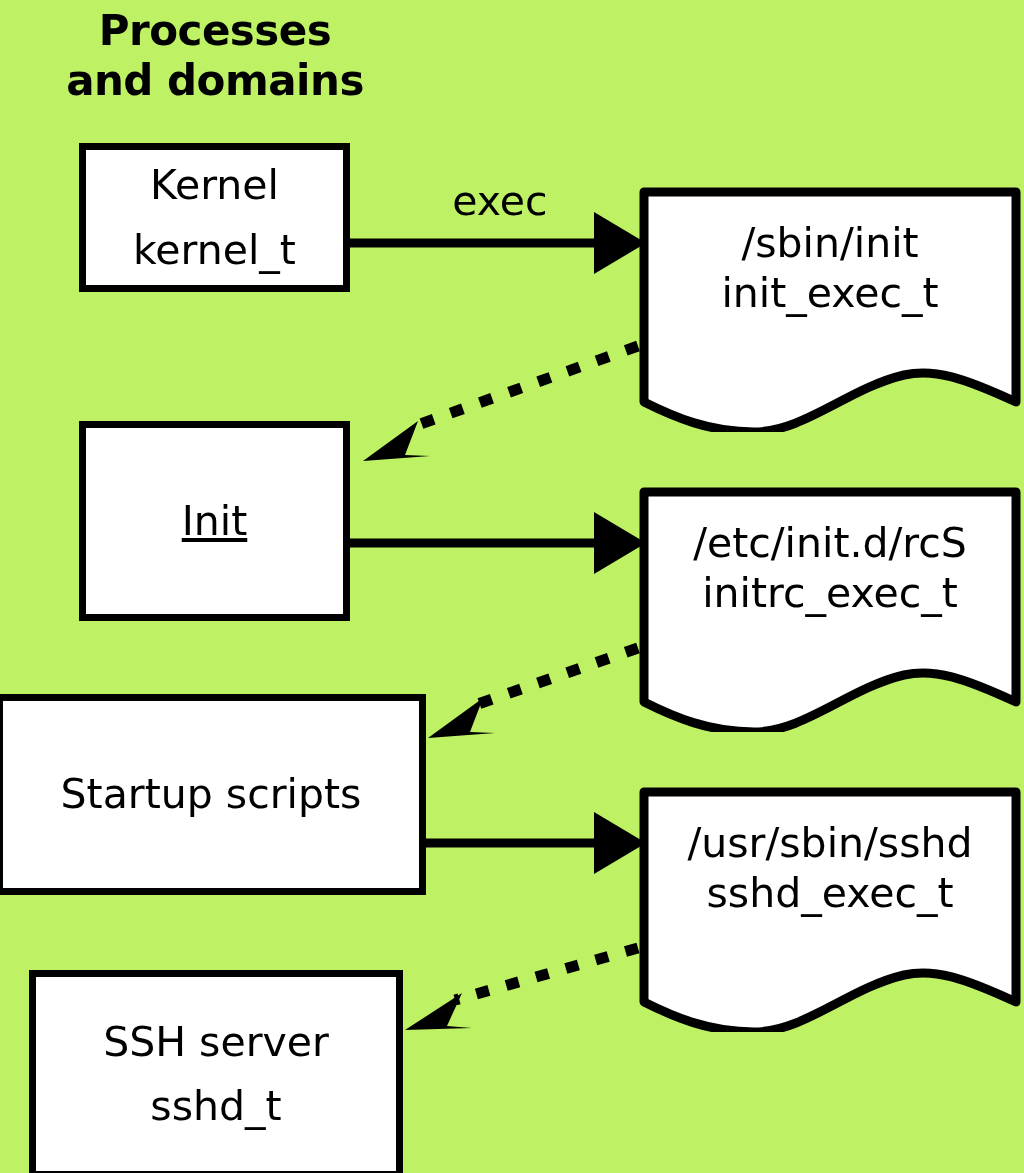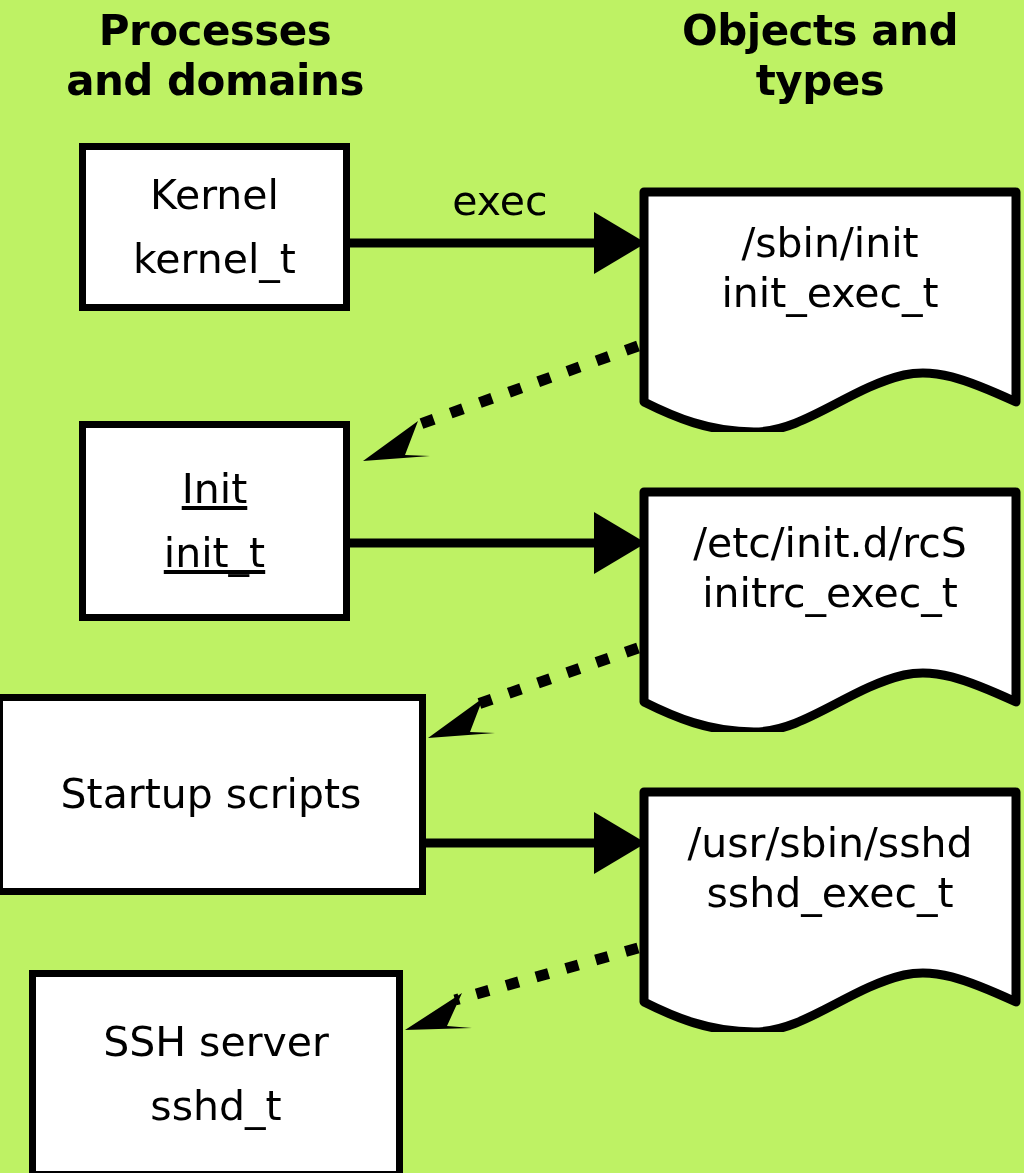--- a/index.html
+++ b/index.html
@@ -84,31 +84,28 @@
   }
 </style>
 </head>
 <body>
 
 <div id="canvas">
 
   <div class="col-header" id="header-processes">Processes
 and domains</div>
 
-  <div class="col-header" id="header-objects">Objects and
-types</div>
 
-  <div class="proc-box" style="left:79px; top:143px; width:271px; height:168px;">
+  <div class="proc-box" style="left:79px; top:143px; width:271px; height:149px;">
     <span>Kernel</span>
     <span class="line2">kernel_t</span>
   </div>
 
   <div class="proc-box" style="left:79px; top:421px; width:271px; height:200px;text-decoration:underline;">
     <span>Init</span>
-    <span class="line2">init_t</span>
   </div>
 
   <div class="proc-box" style="left:-4px; top:694px; width:430px; height:201px;">
     <span>Startup scripts</span>
   </div>
 
   <div class="proc-box" style="left:29px; top:970px; width:374px; height:208px;">
     <span>SSH server</span>
     <span class="line2">sshd_t</span>
   </div>

